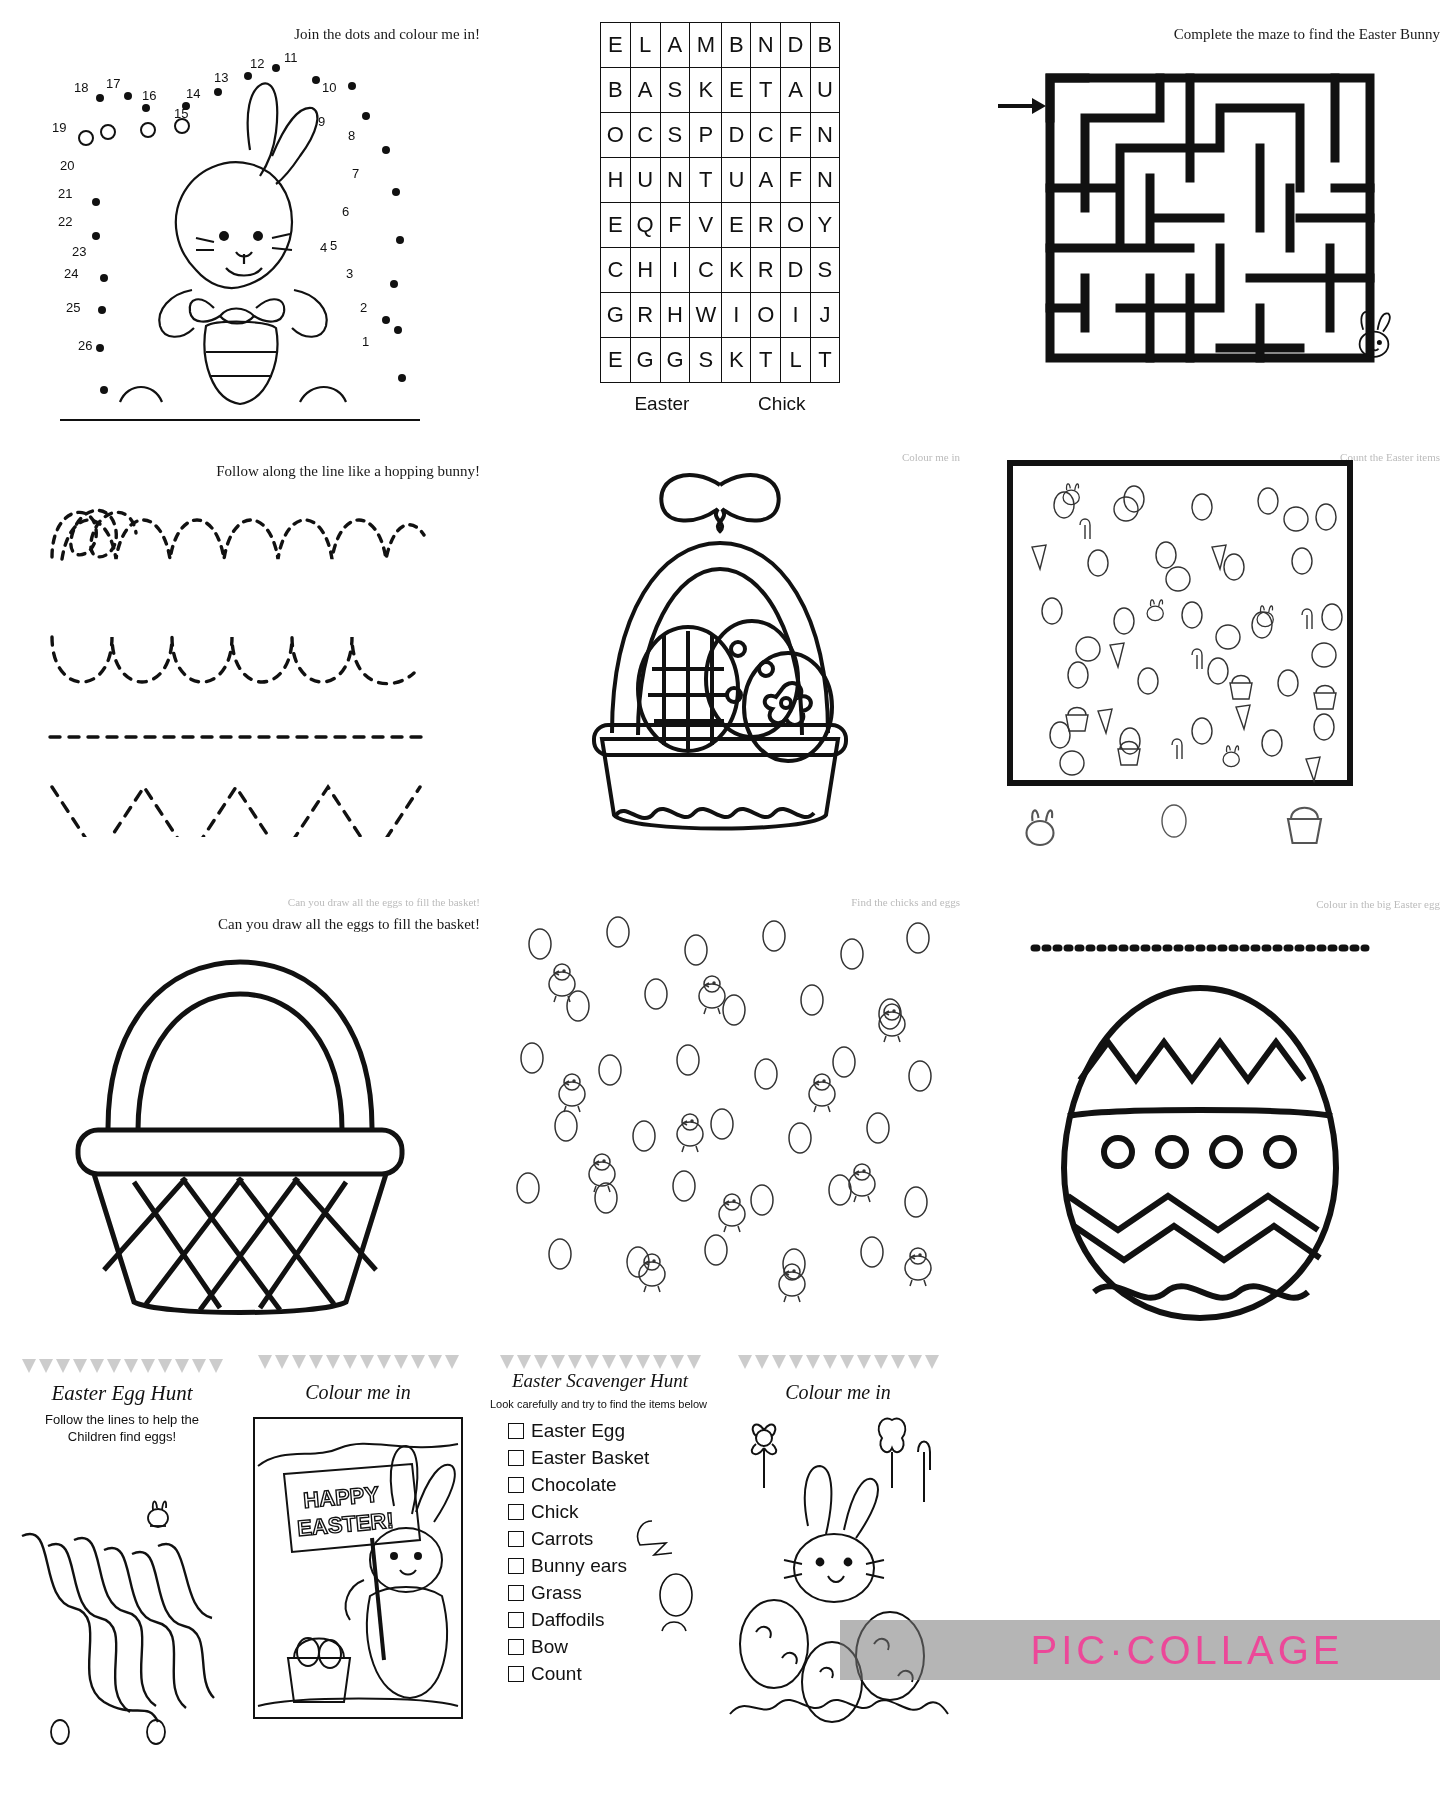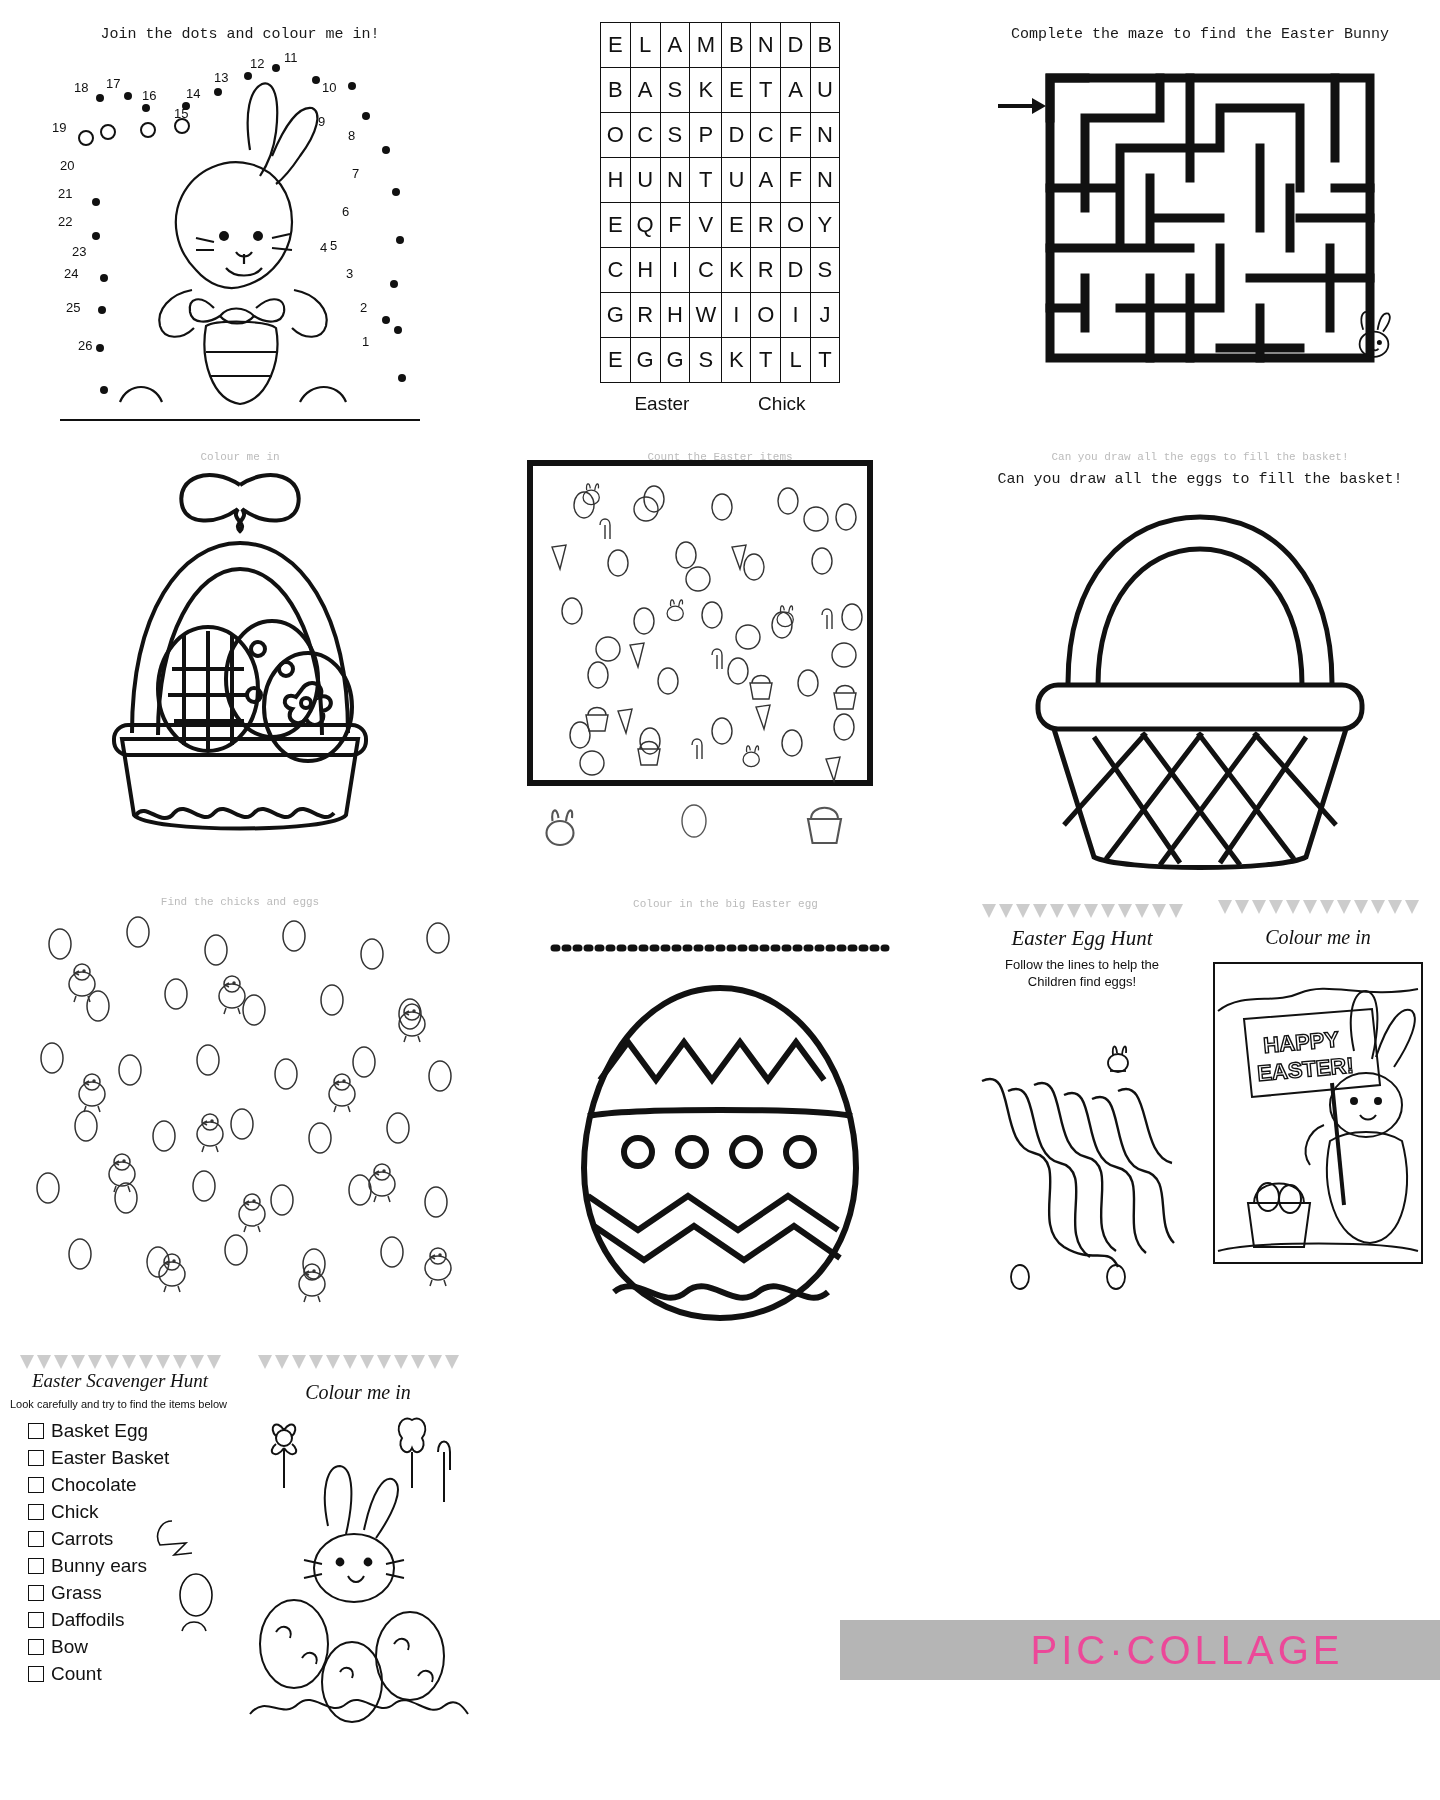--- a/index.html
+++ b/index.html
@@ -1,20 +1,20 @@
 <!DOCTYPE html>
 <html><head>
 <meta charset="utf-8">
 <style>
   html,body{margin:0;padding:0;background:#ffffff;}
   body{width:1440px;height:1800px;font-family:"Liberation Sans",sans-serif;color:#111;overflow:hidden;position:relative;}
   .grid{position:absolute;inset:0;display:grid;grid-template-columns:repeat(3,480px);grid-template-rows:445px 445px 455px 455px;}
   .cell{position:relative;overflow:hidden;background:#fff;}
   .sheet{position:absolute;background:#fff;overflow:hidden;}
-  .caption{font-size:15px;text-align:center;color:#1a1a1a;font-family:Liberation Mono, monospace;}
+  .caption{font-size:15px;text-align:right;color:#1a1a1a;font-family:Liberation Serif, serif;}
   .tiny{font-size:11px;}
   svg{display:block;}
   
   .ws{border-collapse:collapse;margin:0 auto;}
   .ws td{width:42px;height:42px;border:1.6px solid #111;text-align:center;vertical-align:middle;font-size:22px;font-family:"Liberation Sans",sans-serif;}
   .wslist{display:flex;justify-content:space-around;font-size:19px;margin-top:10px;}
   
   .chk{font-size:19px;line-height:1.42;font-family:"Liberation Sans",sans-serif;}
   .chk div{display:flex;align-items:center;gap:7px;}
   .box{display:inline-block;width:14px;height:14px;border:1.6px solid #111;flex:0 0 auto;}
@@ -238,20 +238,43 @@
         <path d="M24 22 C26 10 30 2 36 4 C40 8 36 16 30 24"></path>
         <ellipse cx="20" cy="38" rx="16" ry="14"></ellipse>
         <circle cx="14" cy="36" r="1.8" fill="#111"></circle>
           <circle cx="26" cy="36" r="1.8" fill="#111"></circle>
         <path d="M17 43 C20 46 24 45 25 43"></path>
       </g>
     </svg>
   </div>
 
 
+  <div class="cell">
+    <div class="caption" style="position:absolute;top:18px;left:0;right:0;">Follow along the line like a hopping bunny!</div>
+    <svg width="400" height="350" viewBox="0 0 400 350" style="position:absolute;top:42px;left:42px;">
+      <g fill="none" stroke="#111" stroke-width="3.4" stroke-dasharray="7 7" stroke-linecap="round">
+        <path d="M10 70 C10 20 50 14 54 42 C58 70 22 80 30 48 C38 18 70 14 74 44 C78 72 42 82 50 50
+                 C58 20 90 16 94 46"></path>
+      </g>
+      <g fill="none" stroke="#111" stroke-width="3.4" stroke-dasharray="7 7" stroke-linecap="round" transform="translate(0,0)">
+        <path d="M20 72 C28 20 66 20 74 72 C82 20 120 20 128 72 C136 20 174 20 182 72
+                 C190 20 228 20 236 72 C244 20 282 20 290 72 C298 20 336 20 344 72 C352 34 370 30 382 48"></path>
+      </g>
+      <g fill="none" stroke="#111" stroke-width="3.4" stroke-dasharray="8 8" stroke-linecap="round">
+        <path d="M10 150 C10 210 70 210 70 150 C70 210 130 210 130 150 C130 210 190 210 190 150
+                 C190 210 250 210 250 150 C250 210 310 210 310 150 C310 200 350 206 372 186"></path>
+      </g>
+      <g fill="none" stroke="#111" stroke-width="3.4" stroke-dasharray="10 9" stroke-linecap="round">
+        <path d="M8 250 L384 250"></path>
+      </g>
+      <g fill="none" stroke="#111" stroke-width="3.4" stroke-dasharray="10 9" stroke-linecap="round">
+        <path d="M10 300 L56 370 L102 300 L148 370 L194 300 L240 370 L286 300 L332 370 L378 300"></path>
+      </g>
+    </svg>
+  </div>
 
   <div class="cell">
     <div class="caption tiny" style="position:absolute;top:6px;left:0;right:0;color:#bbb;">Colour me in</div>
     <svg width="400" height="400" viewBox="0 0 400 400" style="position:absolute;top:18px;left:40px;">
       <g fill="none" stroke="#111" stroke-width="4">
 
         <path d="M200 22 C170 2 136 14 142 42 C146 62 176 62 198 46"></path>
         <path d="M200 22 C230 2 264 14 258 42 C254 62 224 62 202 46"></path>
         <path d="M198 46 C190 56 208 60 200 68 C192 60 210 56 202 46"></path>
 
@@ -575,21 +598,21 @@
           <i></i>
           <i></i>
           <i></i>
           <i></i>
       </div>
       <div class="script" style="text-align:center;font-size:19px;margin-top:1px;">Easter Scavenger Hunt</div>
       <div style="font-size:11px;margin-top:6px;padding:0 4px;">Look carefully and try to find the items below</div>
       <div class="chk" style="margin-top:8px;padding-left:22px;" id="scav-list">
           <div>
             <span class="box"></span>
-            <span>Basket Egg</span>
+            <span>Easter Egg</span>
           </div>
           <div>
             <span class="box"></span>
             <span>Easter Basket</span>
           </div>
           <div>
             <span class="box"></span>
             <span>Chocolate</span>
           </div>
           <div>

